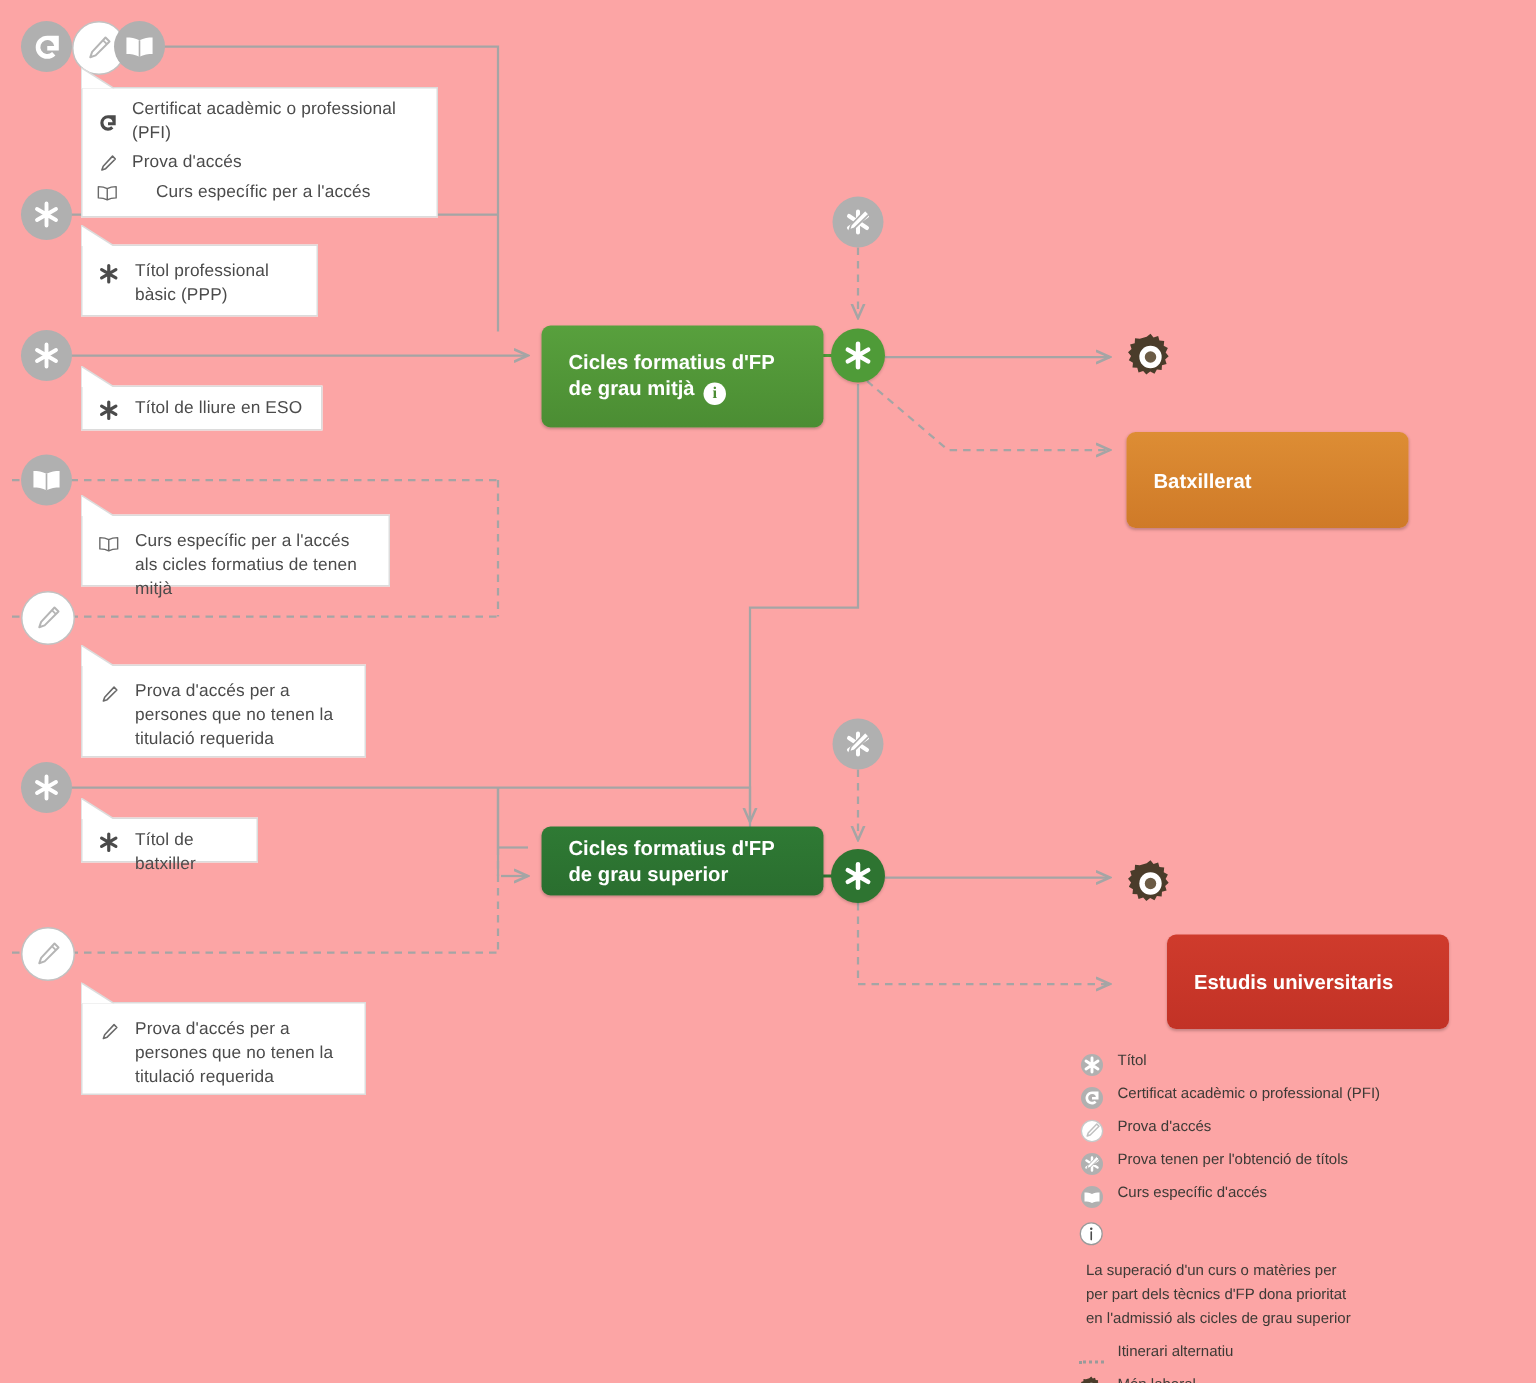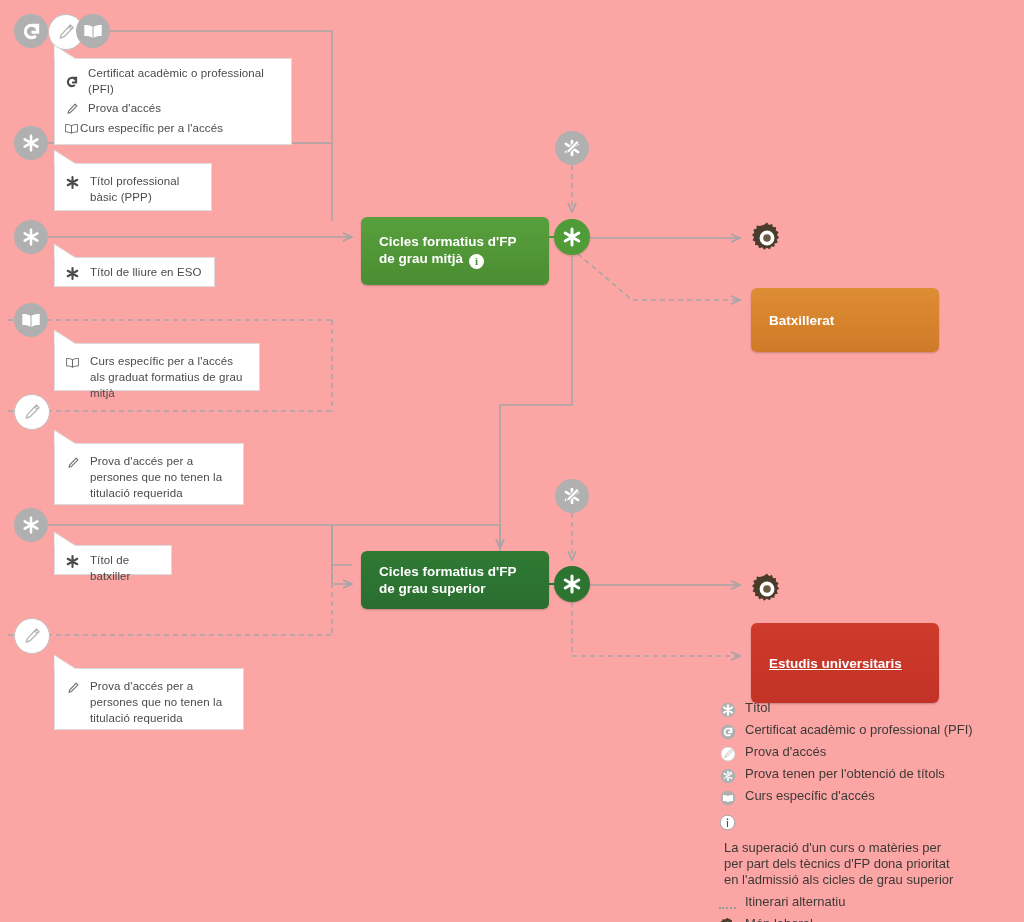--- a/index.html
+++ b/index.html
@@ -44,21 +44,21 @@
         font-size:11px;font-weight:bold;font-family:"Liberation Serif",serif;
         vertical-align:-2px;margin-left:6px;}
 
   
   .gear{position:absolute;width:34px;height:34px;}
 
   
   #legend{position:absolute;left:718px;top:700px;width:300px;}
   .lrow{display:flex;align-items:flex-start;gap:8px;margin-bottom:3px;}
   .lrow .li{flex:0 0 19px;width:19px;height:19px;display:flex;align-items:center;justify-content:center;}
-  .lrow .lt{font-size:13px;color:#3d3a36;line-height:15px;}
+  .lrow .lt{font-size:10px;color:#3d3a36;line-height:15px;}
   .lrow.note-row .lt{line-height:16px;}
   .lrow.note-row{margin-top:6px;margin-bottom:6px;flex-direction:column;}
   .lrow.note-row .lt{padding-left:6px;}
   .dashsample{width:17px;height:0;border-top:2px dotted #9a9a9a;margin-top:9px;}
   .linesample{width:17px;height:0;border-top:2px solid #9a9a9a;margin-top:9px;}
 </style>
 </head>
 <body>
 
 <div id="stage">
@@ -156,21 +156,21 @@
         <span class="ntxt">Certificat acadèmic o professional (PFI)</span>
       </div>
       <div class="inner" style="padding:0;display:flex;align-items:center;gap:8px;margin-bottom:2px;">
         <span class="nico">
           <svg width="14" height="14" viewBox="0 0 24 24">
               <path d="M17.2 3.6 20.4 6.8 9.3 17.9 5 19.4l1.5-4.3z" fill="none" stroke="#6a6a6a" stroke-width="1.8" stroke-linejoin="round"></path>
             </svg>
         </span>
         <span class="ntxt">Prova d'accés</span>
       </div>
-      <div class="inner" style="padding:0;display:flex;align-items:center;gap:0;text-align:center;">
+      <div class="inner" style="padding:0;display:flex;align-items:center;gap:24px;text-align:center;">
         <span class="nico">
           <svg width="15" height="15" viewBox="0 0 24 24">
               <path d="M2.5 5.5c3 0 6.5.4 9.5 2v12c-3-1.6-6.5-2-9.5-2z M21.5 5.5c-3 0-6.5.4-9.5 2v12c3-1.6 6.5-2 9.5-2z" fill="none" stroke="#6a6a6a" stroke-width="1.5" stroke-linejoin="round"></path>
             </svg>
         </span>
         <span class="ntxt">Curs específic per a l'accés</span>
       </div>
     </div>
   </div>
 
@@ -228,21 +228,21 @@
       <path d="M0,14 L0,0 L22,14 Z" fill="#ffffff"></path>
         <path d="M0,0 L22,14" stroke="#dcdcdc" stroke-width="1" fill="none"></path>
         <path d="M0,0 L0,14" stroke="#dcdcdc" stroke-width="1" fill="none"></path>
     </svg>
     <div class="inner">
       <span class="nico">
         <svg width="15" height="15" viewBox="0 0 24 24">
             <path d="M2.5 5.5c3 0 6.5.4 9.5 2v12c-3-1.6-6.5-2-9.5-2z M21.5 5.5c-3 0-6.5.4-9.5 2v12c3-1.6 6.5-2 9.5-2z" fill="none" stroke="#6a6a6a" stroke-width="1.5" stroke-linejoin="round"></path>
           </svg>
       </span>
-      <span class="ntxt">Curs específic per a l'accés als graduat formatius de grau mitjà</span>
+      <span class="ntxt">Curs específic per a l'accés als cicles formatius de tenen mitjà</span>
     </div>
   </div>
 
   <div class="gicon hollow" style="left:14px;top:394px;">
     <svg width="20" height="20" viewBox="0 0 24 24">
         <path d="M17.2 3.6 20.4 6.8 9.3 17.9 5 19.4l1.5-4.3z" fill="none" stroke="#b5b5b5" stroke-width="1.6" stroke-linejoin="round"></path>
         <path d="M15.1 5.7 18.3 8.9" stroke="#b5b5b5" stroke-width="1.4"></path>
       </svg>
   </div>
   <div class="note" style="left:54px;top:443px;width:190px;height:62px;">
@@ -303,29 +303,29 @@
       <span class="ntxt">Prova d'accés per a persones que no tenen la titulació requerida</span>
     </div>
   </div>
 
   <div class="pbox mitja" style="left:361px;top:217px;width:188px;height:68px;">
     <span>
       <span class="lbl">Cicles formatius d'FP de grau mitjà</span><span class="infobadge">i</span>
     </span>
   </div>
 
-  <div class="pbox superior" style="left:361px;top:551px;width:188px;height:58px;">
+  <div class="pbox superior" style="left:361px;top:551px;width:188px;height:46px;">
     <span class="lbl">Cicles formatius d'FP de grau superior</span>
   </div>
 
   <div class="pbox batx" style="left:751px;top:288px;width:188px;height:64px;">
     <span class="lbl">Batxillerat</span>
   </div>
 
-  <div class="pbox uni" style="left:751px;top:623px;width:188px;height:80px;text-decoration:underline;">
+  <div class="pbox uni" style="left:778px;top:623px;width:188px;height:63px;">
     <span class="lbl">Estudis universitaris</span>
   </div>
 
   <div class="gicon" style="left:555px;top:131px;">
     <svg width="24" height="24" viewBox="0 0 24 24">
       <path d="M12 5v14M6 8l12 8M18 8 6 16" stroke="#fff" stroke-width="2.7" stroke-linecap="round"></path>
       <path d="M16.8 4.1 19.4 6.7 9.6 16.2 6.2 17.4 7.3 14z" fill="#fff" stroke="#b0b0b0" stroke-width="1.1" stroke-linejoin="round"></path>
     </svg>
   </div>
   <div class="gicon" style="left:555px;top:479px;">

